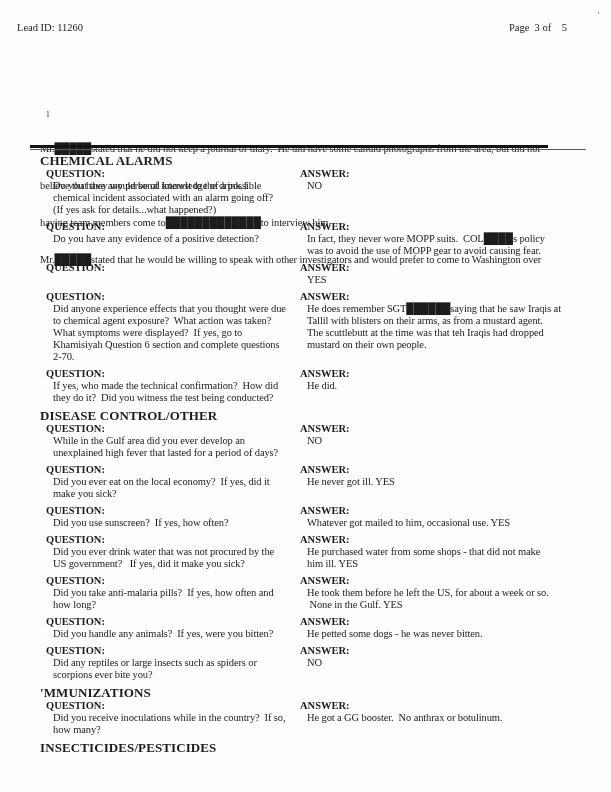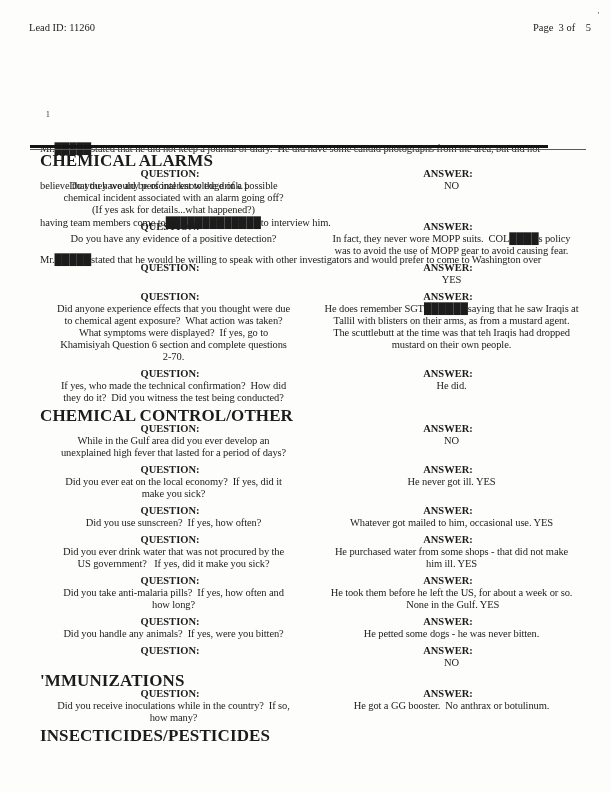--- a/index.html
+++ b/index.html
@@ -6,43 +6,43 @@
   .page {
     position:relative;
     width:611px; height:792px;
     margin:0 auto;
     background:#fdfdfb;
     font-family:"Liberation Serif", serif;
     color:#1c1c1c;
     overflow:hidden;
   }
   .hdr {
-    position:absolute; top:22px; left:17px; right:20px;
+    position:absolute; top:22px; left:17px; right:44px;
     display:flex; justify-content:space-between;
-    font-size:10.5px; line-height:12px; white-space:pre;margin-left:12px;
+    font-size:10.5px; line-height:12px; white-space:pre;
   }
   .corner-mark {
     position:absolute; top:10px; right:12px;
     font-size:9px; color:#555;
   }
   .intro {
     position:absolute; top:86px; left:40px;
     font-size:10.5px; line-height:12.3px;
     letter-spacing:-0.12px; white-space:pre;
   }
   .fn { font-size:7.5px; line-height:8px; padding-left:6px; }
   .rule { position:absolute; top:145px; left:30px; }
   .rule-thick { width:518px; height:3px; background:#141414; }
   .rule-thin  { width:556px; height:1px; background:#5a5a5a; margin-top:1px; }
   .content { position:absolute; top:154px; left:40px; width:556px; }
   .sec-title {
-    font-weight:bold; font-size:17px; line-height:14px;
+    font-weight:bold; font-size:13px; line-height:14px;
     letter-spacing:0.1px; white-space:pre;
   }
-  .qa { display:flex; margin-bottom:5px;text-align:center; }
+  .qa { display:flex; margin-bottom:5px; }
   .q-col { width:254px; padding-left:6px; box-sizing:border-box; flex:none; }
   .a-col { width:296px; margin-left:6px; flex:none; }
   .lbl { font-weight:bold; font-size:10.5px; line-height:12px; white-space:pre; }
   .txt { font-size:10.5px; line-height:12px; letter-spacing:-0.12px; white-space:pre;margin-left:7px; }
 </style>
 </head>
 <body>
 
 <div class="page">
 
@@ -130,21 +130,21 @@
 they do it?  Did you witness the test being conducted?</div>
         </div>
         <div class="a-col">
           <div class="lbl">ANSWER:</div>
           <div class="txt">He did.</div>
         </div>
       </div>
     </div>
 
     <div>
-      <div class="sec-title">CHEMICAL CONTROL/OTHER</div>
+      <div class="sec-title">DISEASE CONTROL/OTHER</div>
 
       <div class="qa">
         <div class="q-col">
           <div class="lbl">QUESTION:</div>
           <div class="txt">While in the Gulf area did you ever develop an
 unexplained high fever that lasted for a period of days?</div>
         </div>
         <div class="a-col">
           <div class="lbl">ANSWER:</div>
           <div class="txt">NO</div>
@@ -207,20 +207,22 @@
         </div>
         <div class="a-col">
           <div class="lbl">ANSWER:</div>
           <div class="txt">He petted some dogs - he was never bitten.</div>
         </div>
       </div>
 
       <div class="qa">
         <div class="q-col">
           <div class="lbl">QUESTION:</div>
+          <div class="txt">Did any reptiles or large insects such as spiders or
+scorpions ever bite you?</div>
         </div>
         <div class="a-col">
           <div class="lbl">ANSWER:</div>
           <div class="txt">NO</div>
         </div>
       </div>
     </div>
 
     <div>
       <div class="sec-title">'MMUNIZATIONS</div>

